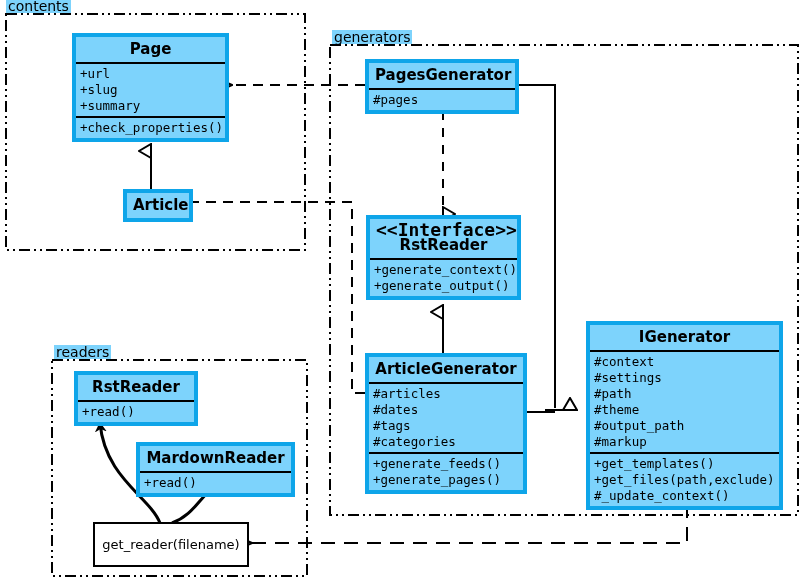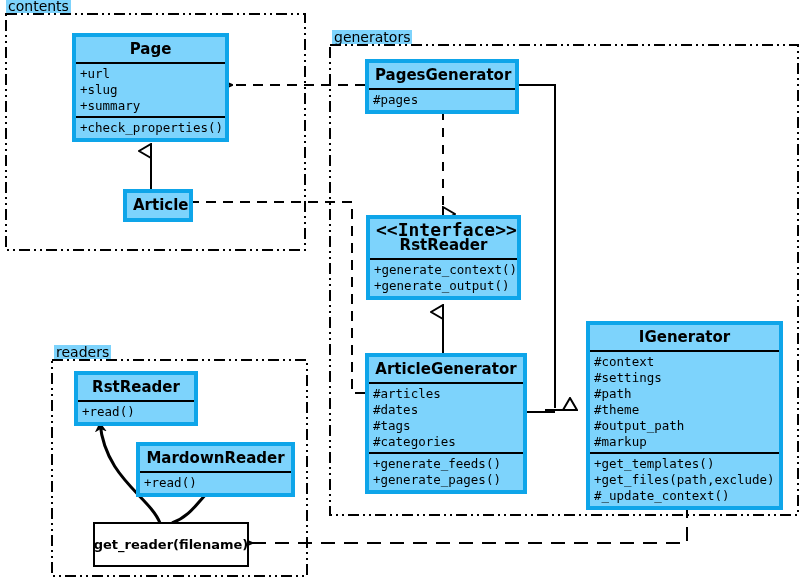--- a/index.html
+++ b/index.html
@@ -147,17 +147,17 @@
     </div>
   </div>
 
   <div class="cls" style="left:136px;top:430px;width:159px;margin-top:12px;">
     <div class="hdr">MardownReader</div>
     <div class="sect">
       <div>+read()</div>
     </div>
   </div>
 
-  <div class="fbox" style="left:93px;top:522px;width:156px;height:45px;font-weight:bold;">
+  <div class="fbox" style="left:93px;top:522px;width:156px;height:45px;">
     <span>get_reader(filename)</span>
   </div>
 
 </div>
 
 </body></html>

